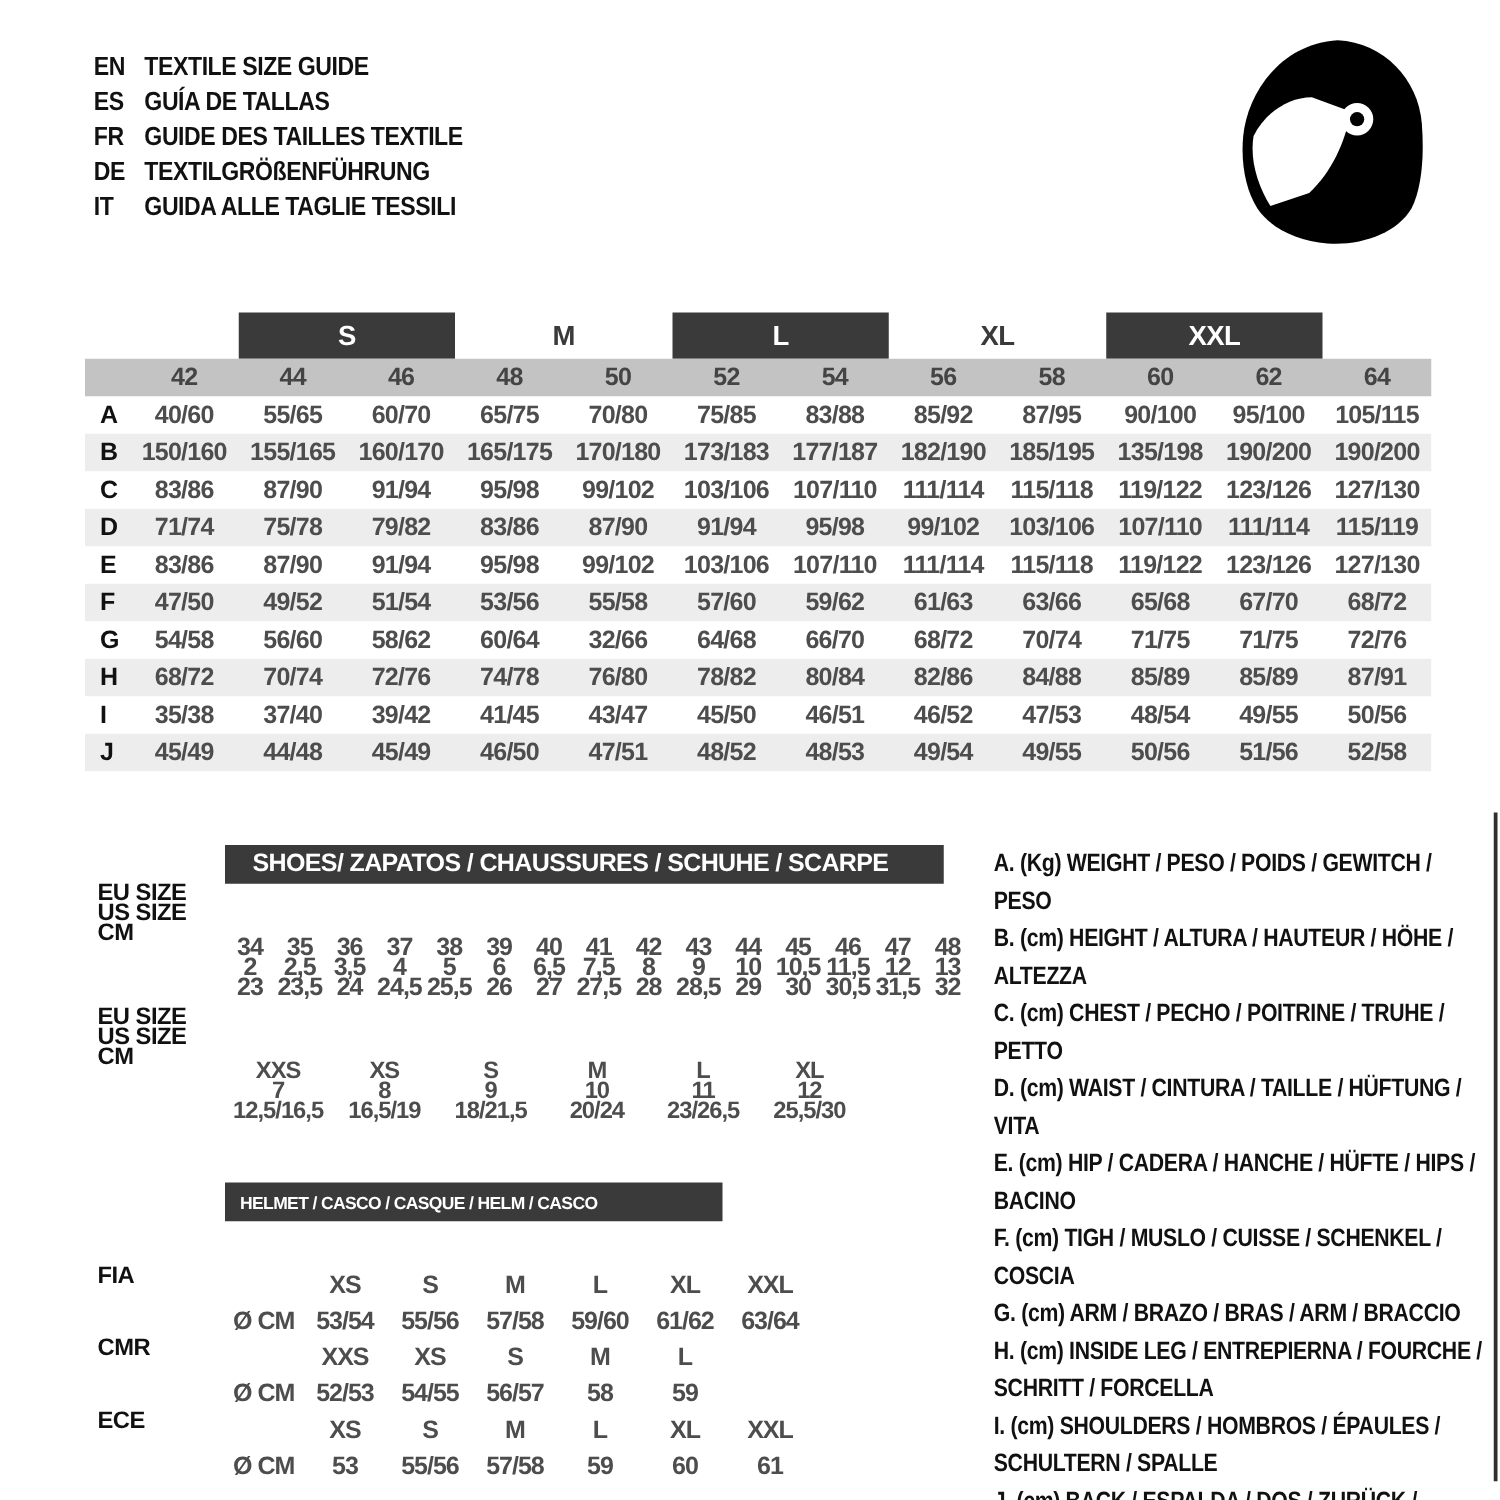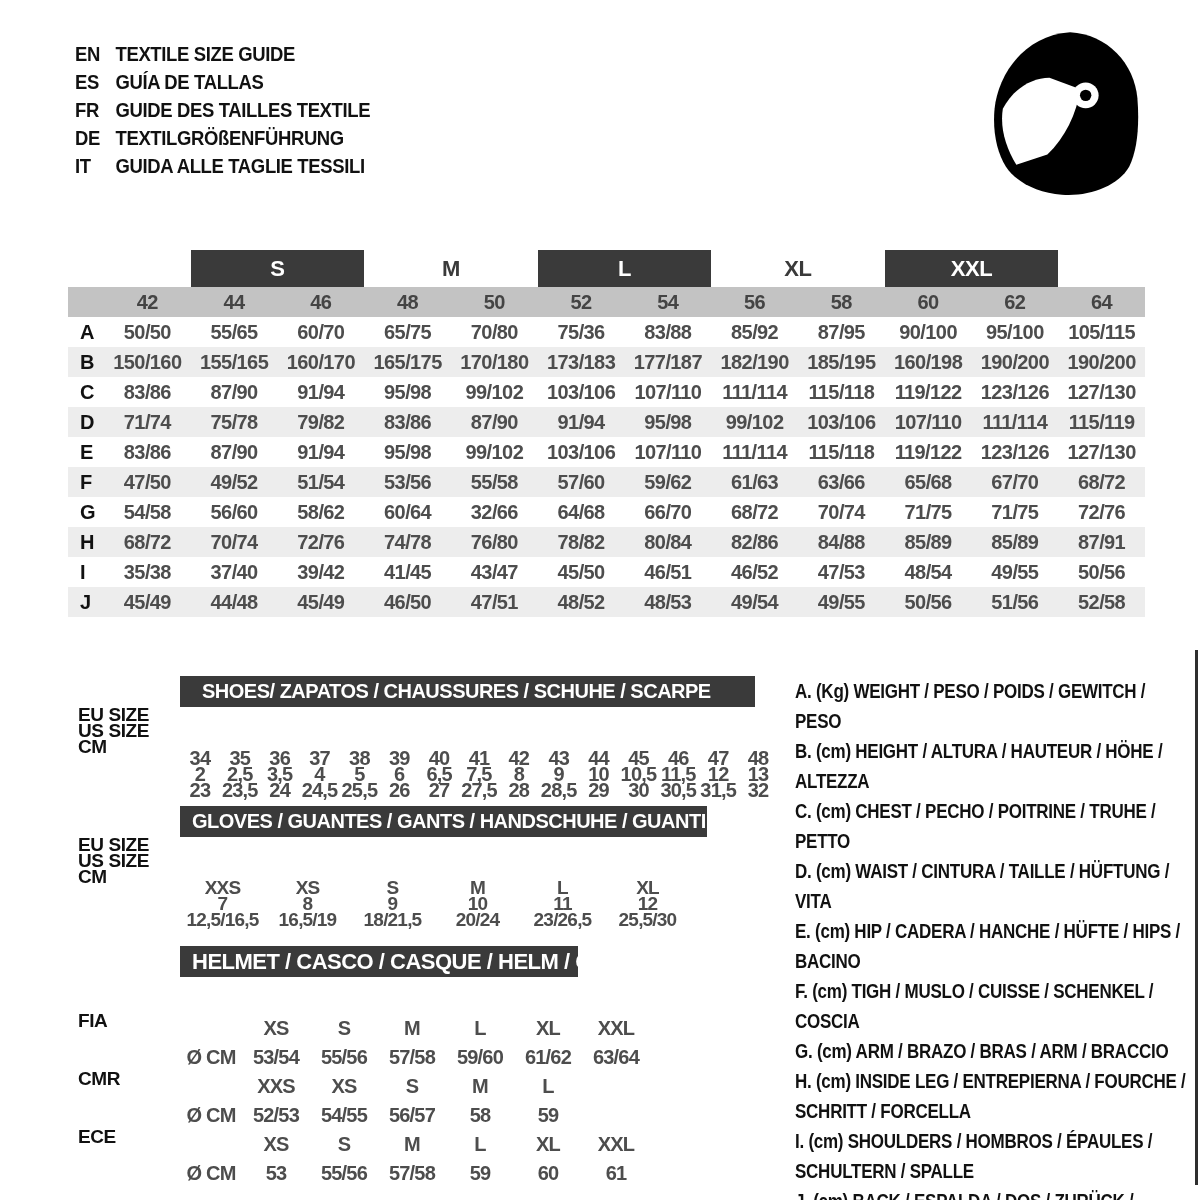--- a/index.html
+++ b/index.html
@@ -41,21 +41,21 @@
 
   .shoes{top:676px;}
   .shoes .bt-title{width:553px;padding-left:22px;}
   .shoes .vals{width:598px;grid-template-columns:repeat(15,1fr);}
 
   .gloves{top:806px;}
   .gloves .bt-title{width:515px;}
   .gloves .vals{width:565px;grid-template-columns:repeat(6,85px);font-size:19px;}
 
   .helmet{top:946px;}
-  .helmet .bt-title{width:386px;font-size:22px;}
+  .helmet .bt-title{width:386px;font-size:14px;}
   .helmet .btrow{height:29px;}
   .helmet .vals{width:575px;grid-template-columns:62px repeat(6,68px);}
 
   
   .legend{position:absolute;left:795px;top:676px;width:470px;transform:scaleX(0.85);transform-origin:0 0;
           font-size:20px;line-height:30px;color:#111;letter-spacing:-0.3px;}
 
   
   .edge-line{position:absolute;left:1195px;top:650px;width:3px;height:535px;background:#2e2e2e;}
 </style>
@@ -113,45 +113,45 @@
         <div class="mcell">52</div>
         <div class="mcell">54</div>
         <div class="mcell">56</div>
         <div class="mcell">58</div>
         <div class="mcell">60</div>
         <div class="mcell">62</div>
         <div class="mcell">64</div>
       </div>
       <div class="mrow">
         <div class="mletter">A</div>
-        <div class="mcell">50/50</div>
+        <div class="mcell">40/60</div>
         <div class="mcell">55/65</div>
         <div class="mcell">60/70</div>
         <div class="mcell">65/75</div>
         <div class="mcell">70/80</div>
-        <div class="mcell">75/36</div>
+        <div class="mcell">75/85</div>
         <div class="mcell">83/88</div>
         <div class="mcell">85/92</div>
         <div class="mcell">87/95</div>
         <div class="mcell">90/100</div>
         <div class="mcell">95/100</div>
         <div class="mcell">105/115</div>
       </div>
       <div class="mrow stripe">
         <div class="mletter">B</div>
         <div class="mcell">150/160</div>
         <div class="mcell">155/165</div>
         <div class="mcell">160/170</div>
         <div class="mcell">165/175</div>
         <div class="mcell">170/180</div>
         <div class="mcell">173/183</div>
         <div class="mcell">177/187</div>
         <div class="mcell">182/190</div>
         <div class="mcell">185/195</div>
-        <div class="mcell">160/198</div>
+        <div class="mcell">135/198</div>
         <div class="mcell">190/200</div>
         <div class="mcell">190/200</div>
       </div>
       <div class="mrow">
         <div class="mletter">C</div>
         <div class="mcell">83/86</div>
         <div class="mcell">87/90</div>
         <div class="mcell">91/94</div>
         <div class="mcell">95/98</div>
         <div class="mcell">99/102</div>
@@ -330,21 +330,20 @@
             <div>30</div>
             <div>30,5</div>
             <div>31,5</div>
             <div>32</div>
           </div>
         </div>
       </div>
   </div>
 
   <div class="bt gloves">
-    <div class="bt-title">GLOVES / GUANTES / GANTS / HANDSCHUHE / GUANTI</div>
     <div id="gloves-rows">
         <div class="btrow">
           <div class="btlabel">EU SIZE</div>
           <div class="vals stripe">
             <div>XXS</div>
             <div>XS</div>
             <div>S</div>
             <div>M</div>
             <div>L</div>
             <div>XL</div>

